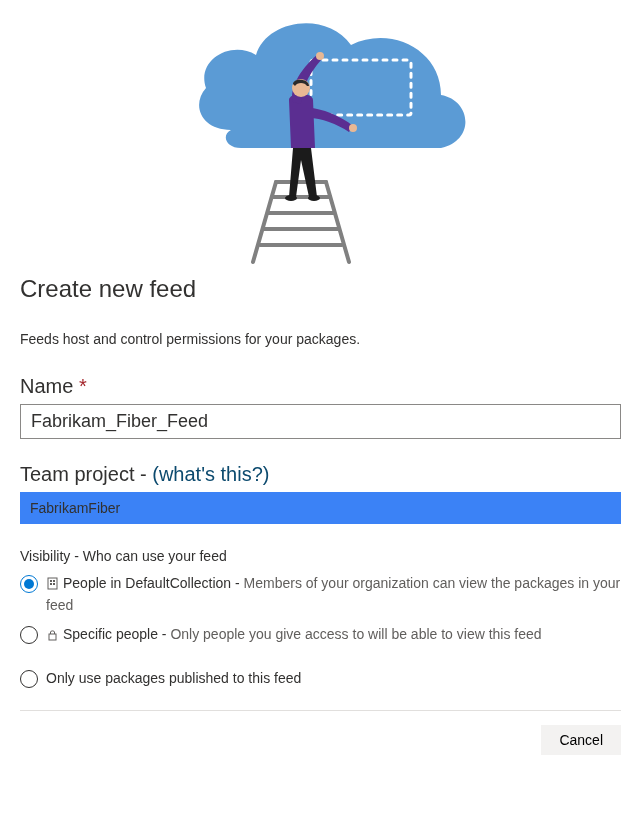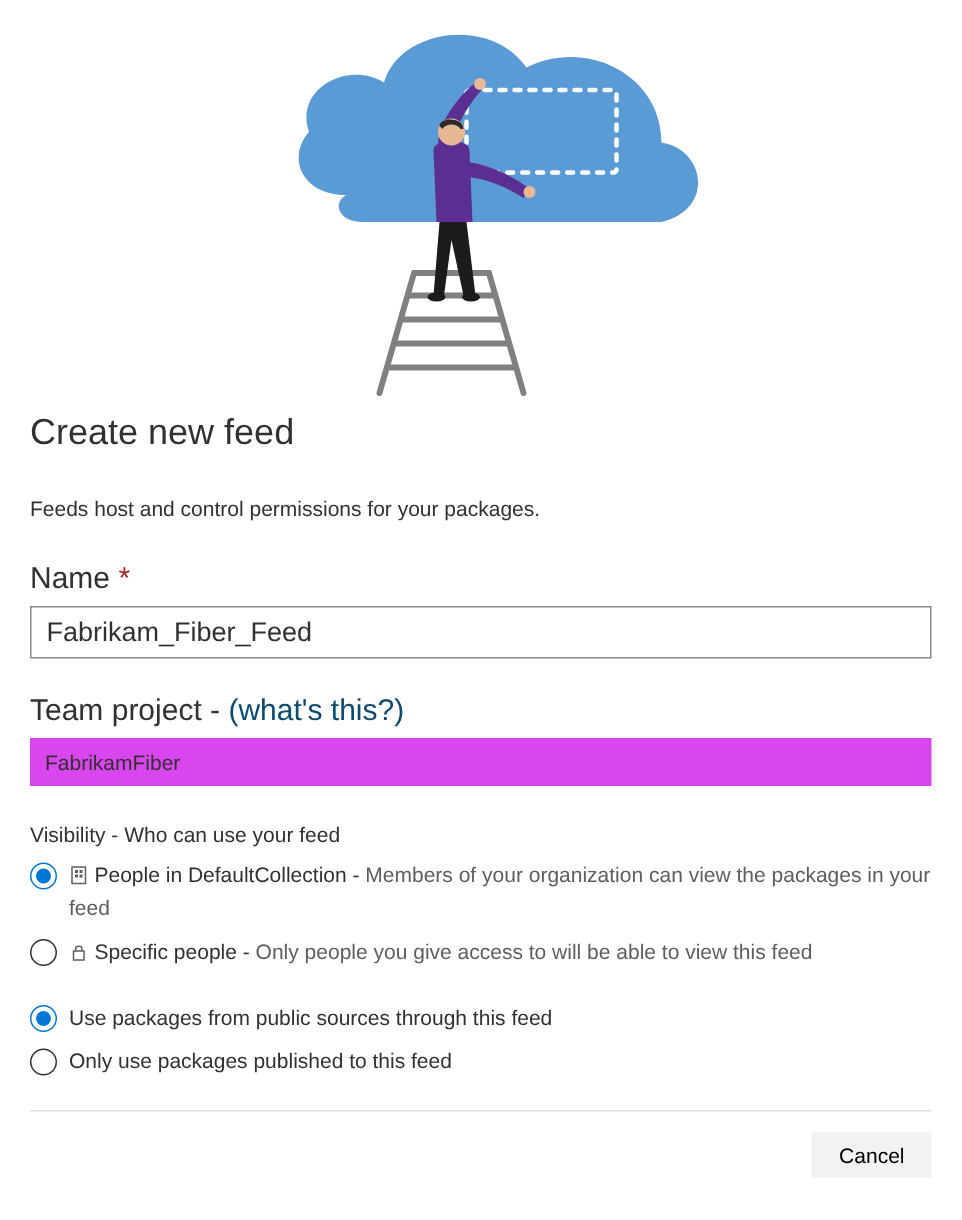--- a/index.html
+++ b/index.html
@@ -50,21 +50,21 @@
       margin-bottom: 24px;
     }
     .link {
       color: #0c4a6e;
       cursor: pointer;
     }
     .readonly-box {
       width: 100%;
       padding: 8px 10px;
       font-size: 14px;
-      background: #d946ef;
+      background: #3b82f6;
       color: #323130;
       margin-top: 6px;
       margin-bottom: 24px;
     }
     .section-label {
       font-size: 14px;
       color: #323130;
       margin-bottom: 10px;
     }
     .radio-row {
@@ -229,26 +229,20 @@
         <rect x="3" y="6" width="7" height="6" fill="none" stroke="#605e5c" stroke-width="1"></rect>
         <path d="M 4.5 6 L 4.5 4 C 4.5 2.5 8.5 2.5 8.5 4 L 8.5 6" fill="none" stroke="#605e5c" stroke-width="1"></path>
       </svg>
     </span><span>Specific people - </span><span class="option-desc">Only people you give access to will be able to view this feed</span>
   </div>
 </div>
 
 
 <div class="packages-section">
 
-  <div class="radio-row">
-    <div class="radio-outer selected">
-      <div class="radio-inner"></div>
-    </div>
-    <div class="radio-content">Use packages from public sources through this feed</div>
-  </div>
 
   <div class="radio-row">
     <div class="radio-outer"></div>
     <div class="radio-content">Only use packages published to this feed</div>
   </div>
 </div>
 
 <hr class="divider">
 
 <div class="button-row">

